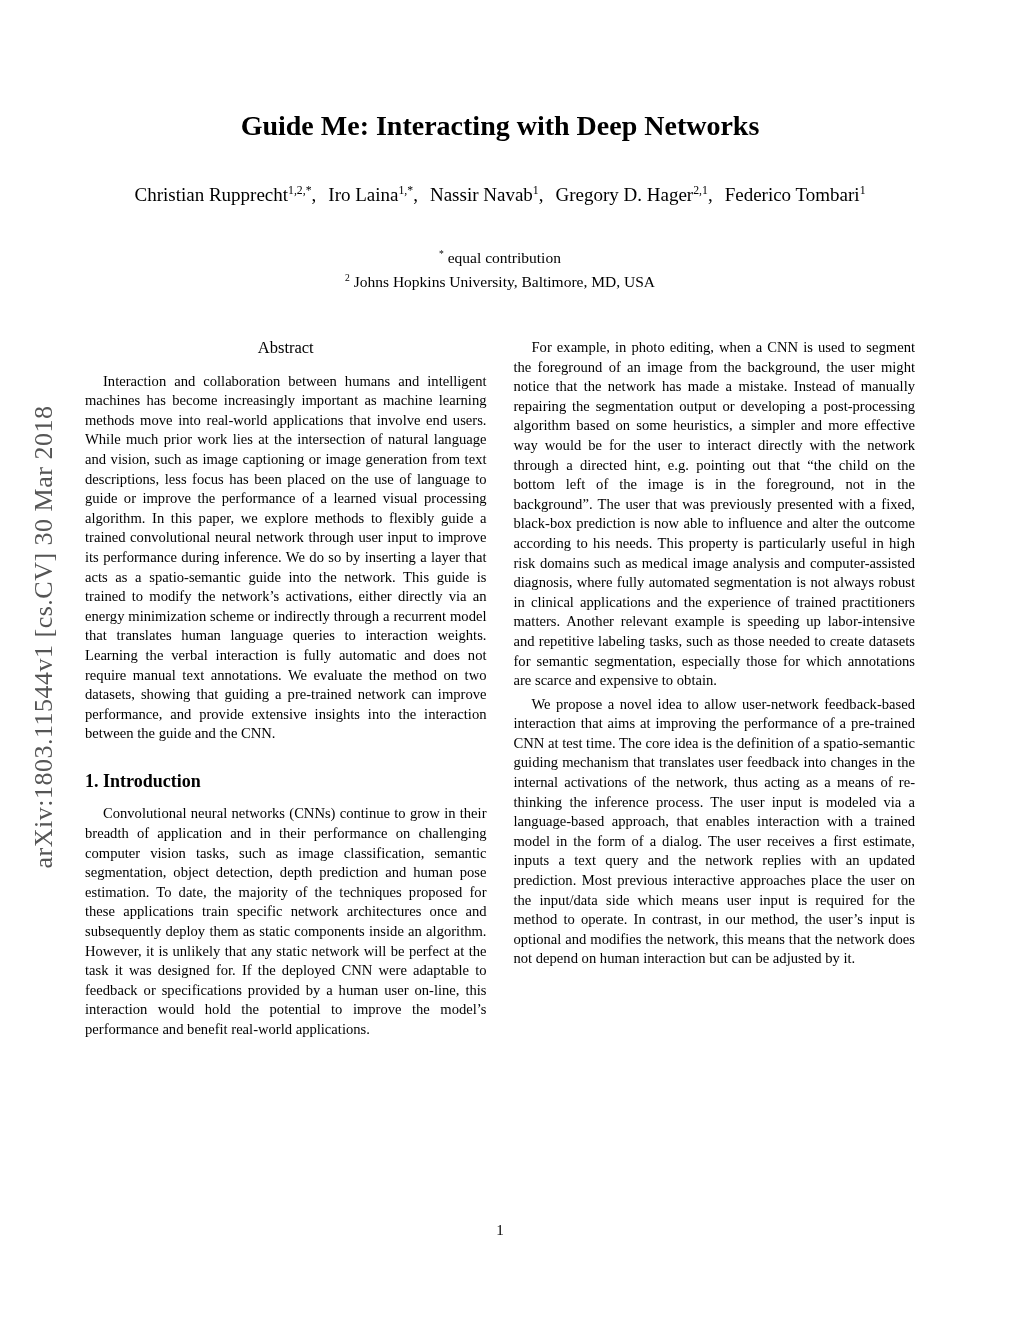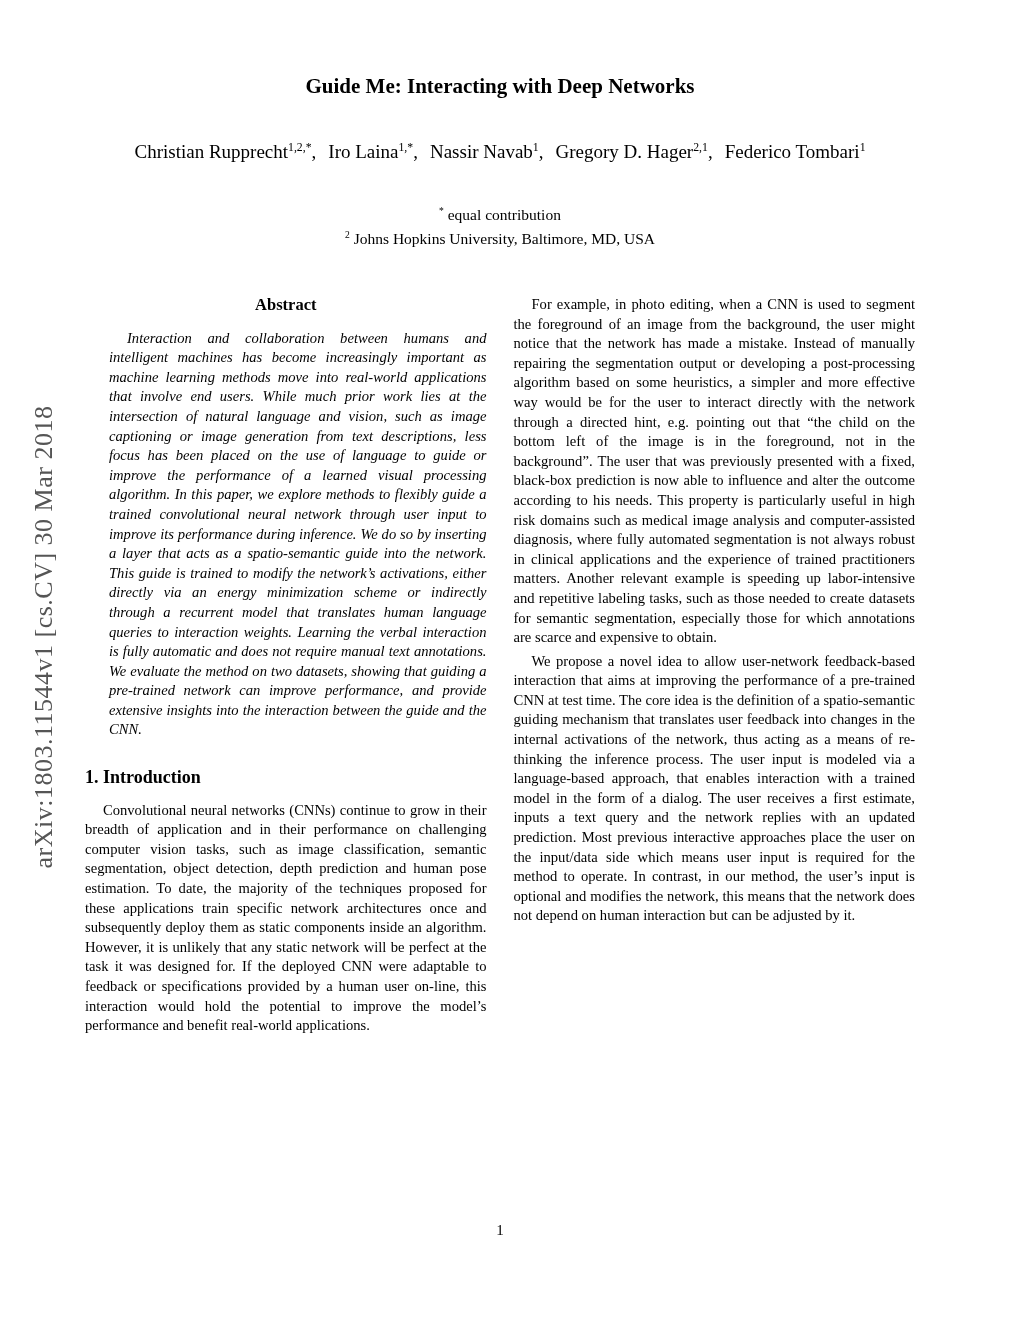--- a/index.html
+++ b/index.html
@@ -14,23 +14,23 @@
     width: 1024px; height: 1325px;
     background: #ffffff;
     overflow: hidden;
   }
   .content {
     position: absolute;
     left: 85px; top: 0;
     width: 830px;
   }
   .title {
-    margin-top: 74px;
+    margin-top: 110px;
     text-align: center;
-    font-size: 21px;
+    font-size: 28px;
     font-weight: bold;
   }
   .authors {
     margin-top: 42px;
     text-align: center;
     font-size: 19px;
   }
   .authors .author { margin-right: 12px; }
   .authors .author:last-child { margin-right: 0; }
   sup { font-size: 0.62em; line-height: 0; }
@@ -46,28 +46,26 @@
     margin-top: 44px;
   }
   .col {
     width: 401.5px;
     font-size: 14.6px;
     line-height: 19.6px;
     text-align: justify;
   }
   .abstract-heading {
     text-align: center;
-    font-weight: bold;
+    font-weight: normal;
     font-size: 16.5px;
     margin-bottom: 14px;
   }
   .abstract-body {
-    font-style: italic;
     text-indent: 18px;
-    margin-left: 24px;
   }
   .section-heading {
     font-weight: bold;
     font-size: 18px;
     margin-top: 28px;
     margin-bottom: 13px;
     text-align: left;
   }
   .para {
     text-indent: 18px;

